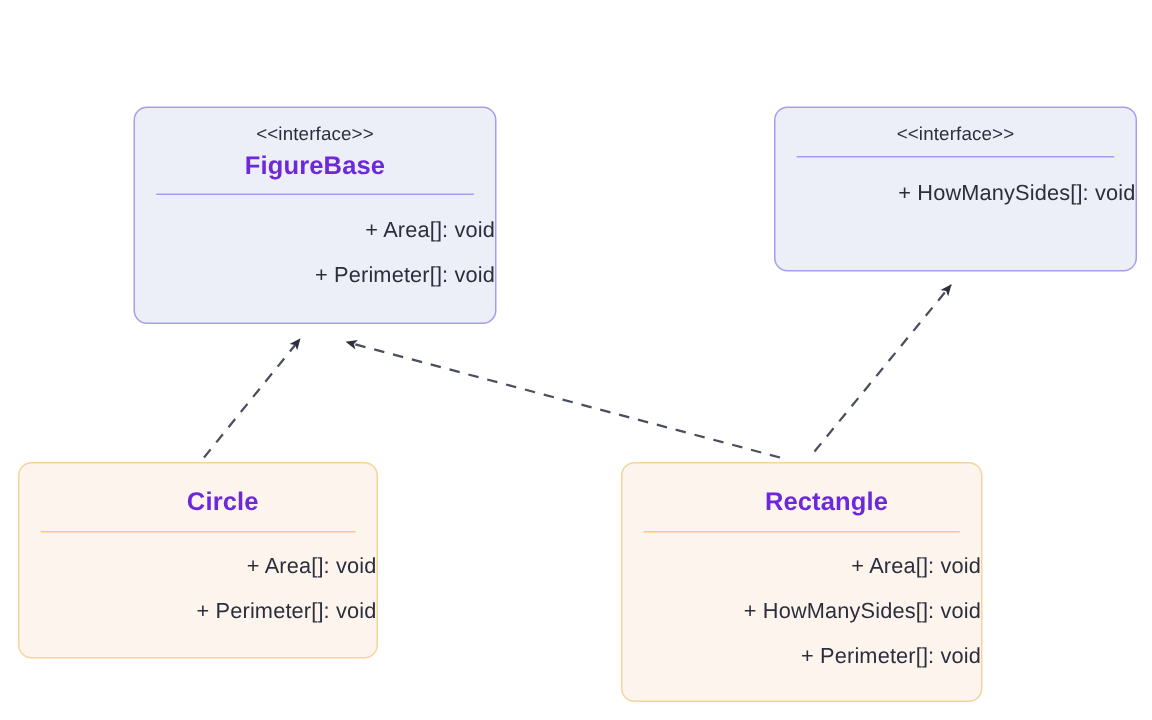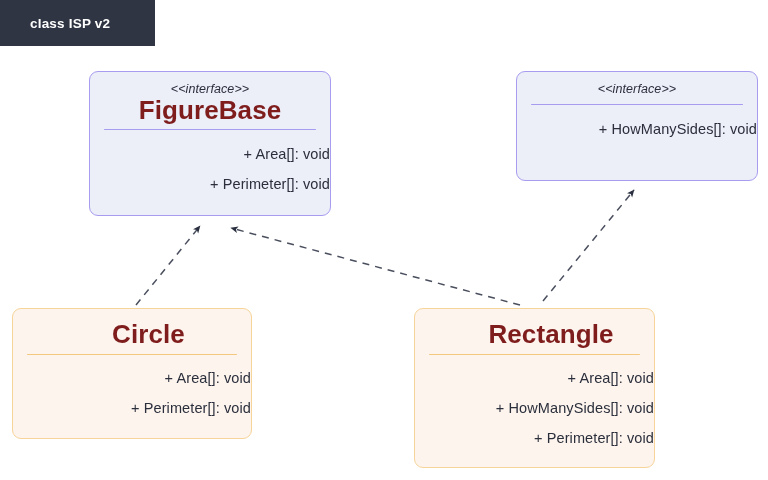--- a/index.html
+++ b/index.html
@@ -79,27 +79,26 @@
     padding-bottom: 6px;
     text-align: center;
   }
   .stereotype {
     display: block;
     font-size: 12.5px;
     font-weight: 400;
     color: #2b2f3c;
     line-height: 17px;
     letter-spacing: 0.1px;
-    font-style: italic;
   }
   .box-title {
     display: block;
-    font-size: 26px;
+    font-size: 17px;
     font-weight: 700;
-    color: #7f1d1d;
+    color: #6d28d9;
     line-height: 25px;
     letter-spacing: 0.1px;
   }
   .uml-box.klass .box-header {
     padding-top: 13px;
     padding-bottom: 7px;
     padding-left: 33px;
   }
 
   .divider {
@@ -125,23 +124,20 @@
     letter-spacing: 0.1px;
   }
   .interface .member { text-align: center; padding-left: 0; }
   .uml-box.klass .members { padding: 8px 0 12px 0; }
 </style>
 </head>
 <body>
 
 <div id="canvas">
 
-  <div class="titlebar">
-    <span class="titlebar-label">class ISP v2</span>
-  </div>
 
   <svg class="arrow-layer" viewBox="0 0 768 480" width="768" height="480">
     <defs>
       <marker id="tri" markerWidth="9" markerHeight="9" refX="7.4" refY="4.2" orient="auto" markerUnits="userSpaceOnUse">
         <path d="M 8 4.2 L 0.4 0.9 L 2.3 4.2 L 0.4 7.5 Z" fill="#2b3040"></path>
       </marker>
     </defs>
 
     <line x1="136" y1="305" x2="200" y2="226" stroke="#4a4f5e" stroke-width="1.5" stroke-dasharray="7 6" marker-end="url(#tri)"></line>
 

